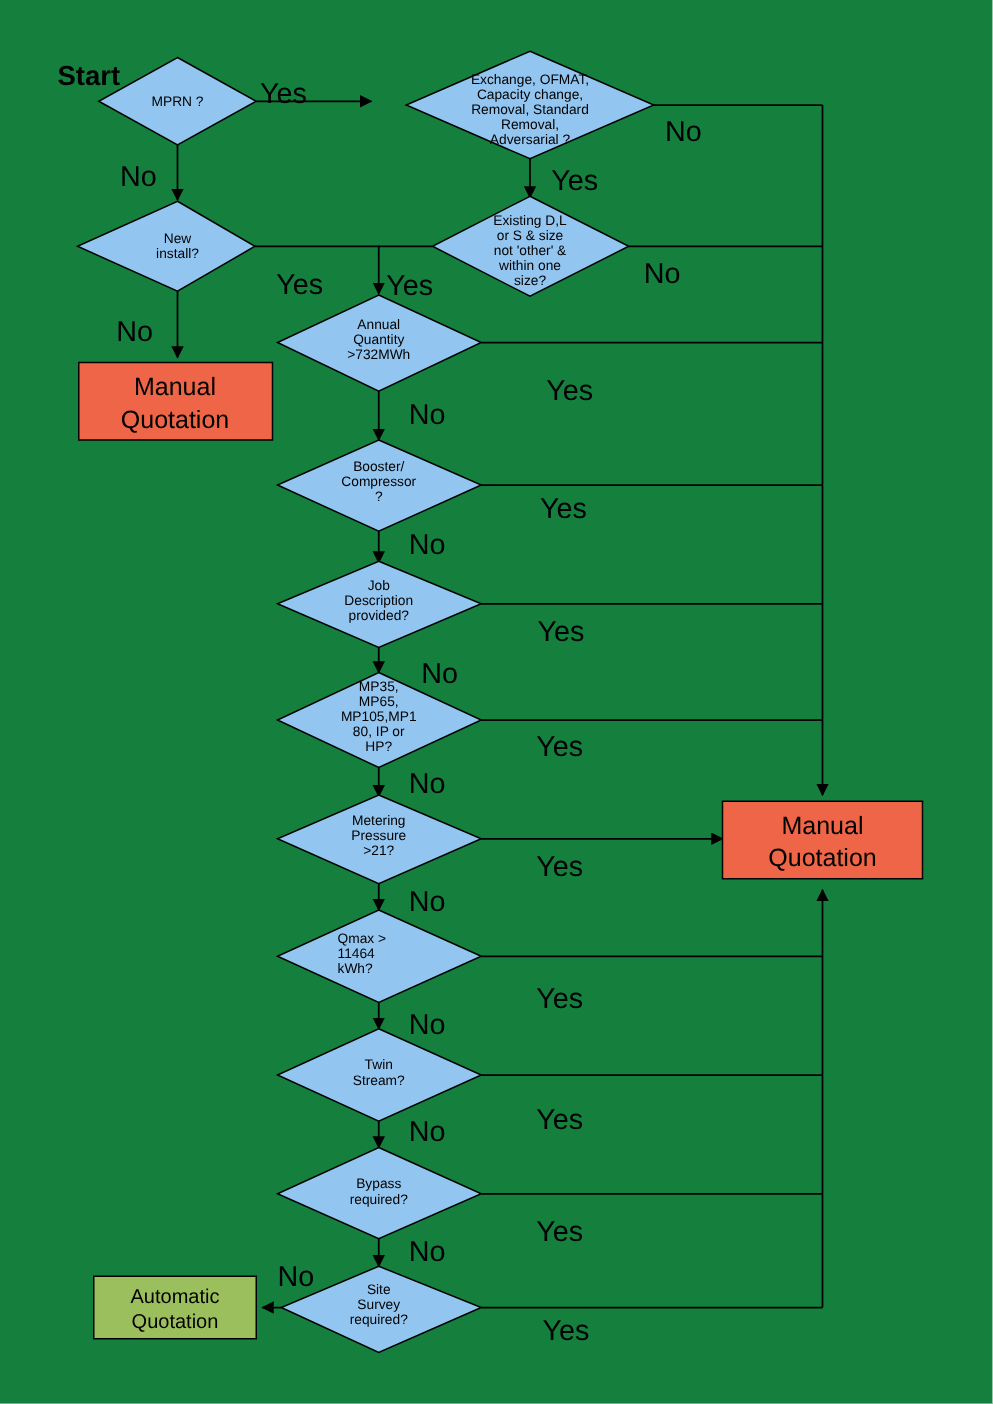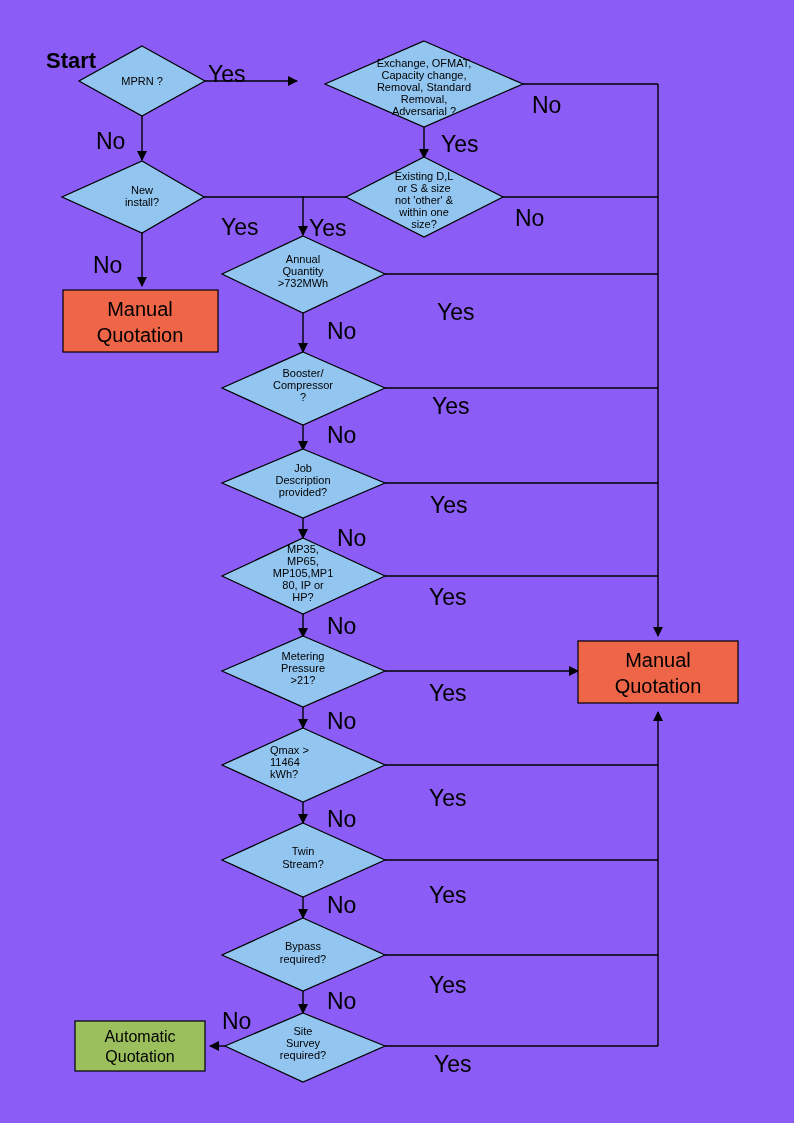--- a/index.html
+++ b/index.html
@@ -1,18 +1,18 @@
 <!DOCTYPE html>
 <html><head>
 <meta charset="utf-8">
 <style>
   html,body{margin:0;padding:0;background:#ffffff;}
   body{width:794px;height:1123px;overflow:hidden;
        font-family:"Liberation Sans","DejaVu Sans",sans-serif;}
-  #chart{position:relative;width:794px;height:1123px;background:#8b5cf6;}
+  #chart{position:relative;width:794px;height:1123px;background:#15803d;}
   svg{display:block;}
   .node-text{font-family:"Liberation Sans","DejaVu Sans",sans-serif;
              font-size:11px;fill:#000;text-anchor:middle;}
   .node-text-left{font-family:"Liberation Sans","DejaVu Sans",sans-serif;
              font-size:11px;fill:#000;text-anchor:start;}
   .term-text{font-family:"Liberation Sans","DejaVu Sans",sans-serif;
              font-size:20px;fill:#000;text-anchor:middle;}
   .term-text-sm{font-family:"Liberation Sans","DejaVu Sans",sans-serif;
              font-size:16px;fill:#000;text-anchor:middle;}
   .edge-label{font-family:"Liberation Sans","DejaVu Sans",sans-serif;

